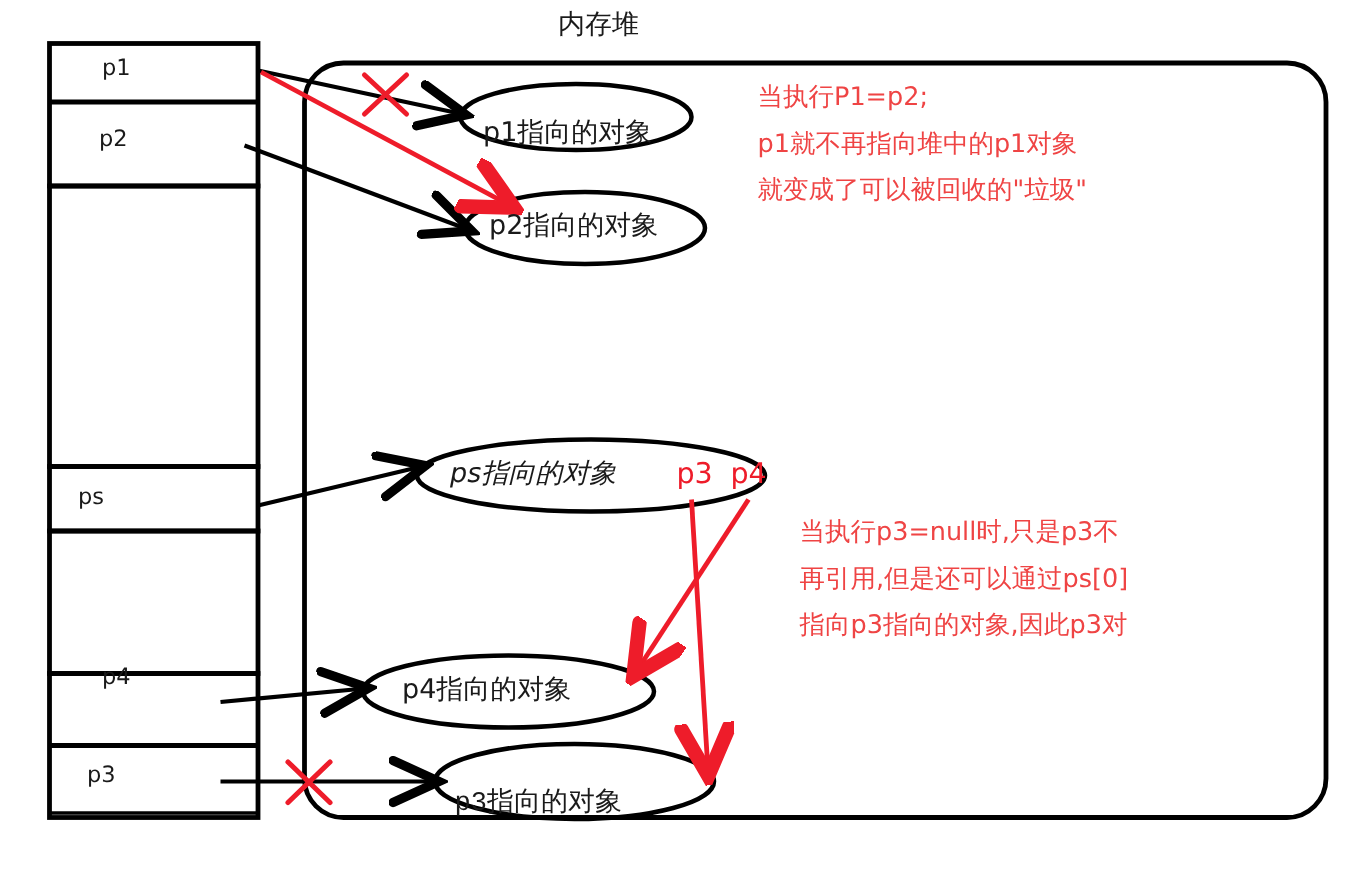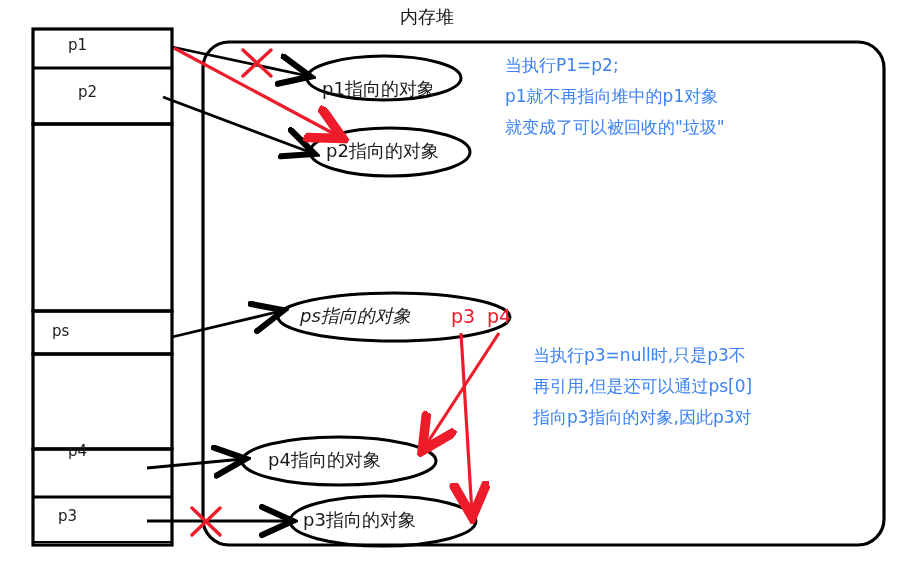--- a/index.html
+++ b/index.html
@@ -37,21 +37,21 @@
   .heap-title {
     font-size: 18px;
     color: #1a1a1a;
   }
   .obj-label {
     font-size: 18px;
     color: #1a1a1a;
   }
   .red-note {
     position: absolute;
-    color: #3b82f6;
+    color: #ef4444;
     font-size: 17px;
     line-height: 31px;
     white-space: nowrap;
     font-weight: 500;
   }
   .red-tag {
     position: absolute;
     color: #ee1c2a;
     font-size: 19px;
     line-height: 1;
@@ -115,33 +115,33 @@
         <line x1="243" y1="50" x2="271" y2="76"></line>
         <line x1="271" y1="50" x2="243" y2="76"></line>
       </g>
       <g>
         <line x1="192" y1="508" x2="220" y2="535"></line>
         <line x1="220" y1="508" x2="192" y2="535"></line>
       </g>
     </g>
   </svg>
 
-  <div class="lbl heap-title" style="left:400px; top:8px;">内存堆</div>
+  <div class="lbl heap-title" style="left:372px; top:8px;">内存堆</div>
 
   <div class="lbl lbl-stack" style="left:68px; top:38px;">p1</div>
-  <div class="lbl lbl-stack" style="left:78px; top:85px;">p2</div>
+  <div class="lbl lbl-stack" style="left:66px; top:85px;">p2</div>
   <div class="lbl lbl-stack" style="left:52px; top:324px;">ps</div>
   <div class="lbl lbl-stack" style="left:68px; top:444px;">p4</div>
   <div class="lbl lbl-stack" style="left:58px; top:509px;">p3</div>
 
   <div class="lbl obj-label" style="left:322px; top:68px;margin-top:12px;">p1指向的对象</div>
   <div class="lbl obj-label" style="left:326px; top:142px;">p2指向的对象</div>
   <div class="lbl obj-label" style="left:300px; top:307px;font-style:italic;">ps指向的对象</div>
   <div class="lbl obj-label" style="left:268px; top:451px;">p4指向的对象</div>
-  <div class="lbl obj-label" style="left:303px; top:511px;">p3指向的对象</div>
+  <div class="lbl obj-label" style="left:303px; top:527px;font-family:Liberation Mono, monospace;">p3指向的对象</div>
 
   <div class="red-tag" style="left:451px; top:307px;">p3</div>
   <div class="red-tag" style="left:487px; top:307px;">p4</div>
 
   <div class="red-note" style="left:505px; top:50px;">
     <div>当执行P1=p2;</div>
     <div>p1就不再指向堆中的p1对象</div>
     <div>就变成了可以被回收的"垃圾"</div>
   </div>
 

